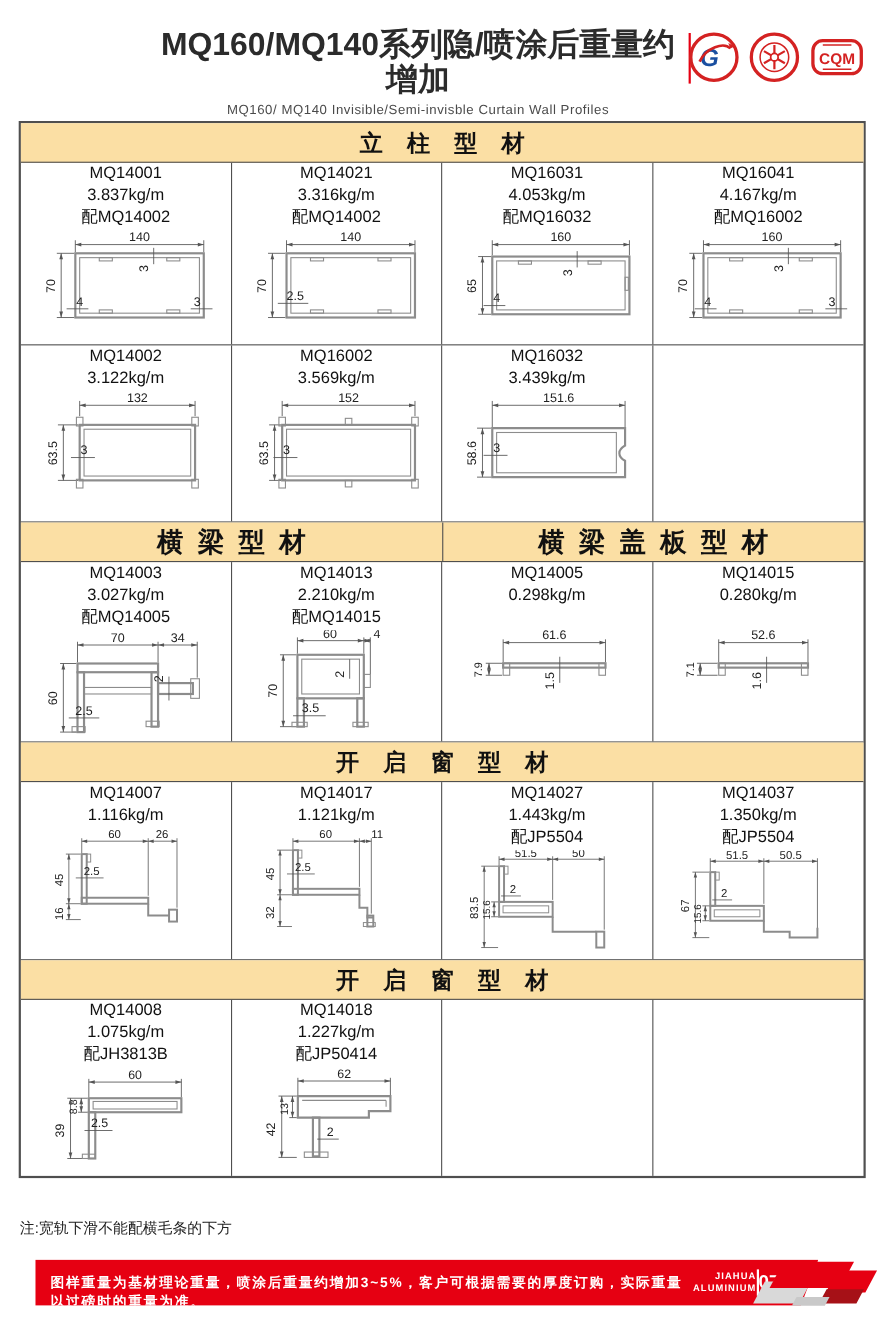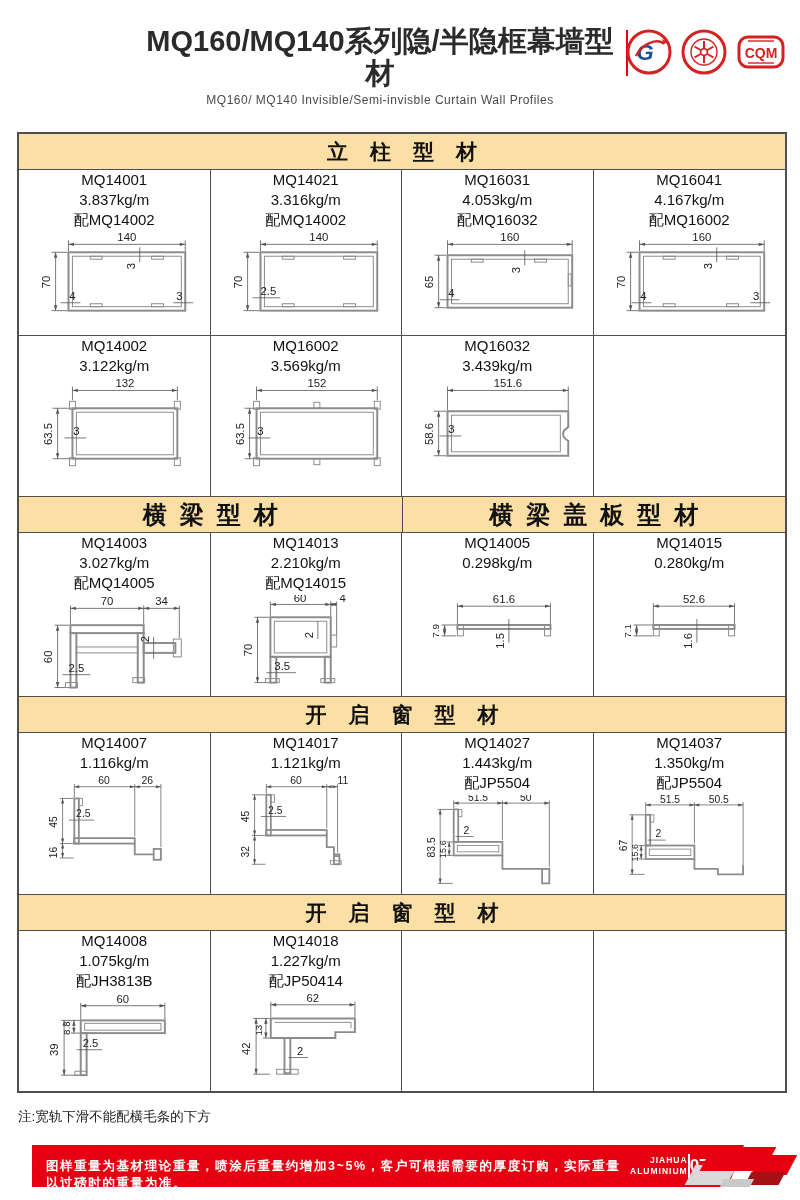--- a/index.html
+++ b/index.html
@@ -8,21 +8,21 @@
   
   .header{position:relative;height:106px;}
   .title-wrap{position:absolute;top:26px;left:140px;width:480px;text-align:center;}
   .title{font-size:29px;font-weight:bold;color:#2b2b2b;line-height:1.1;}
   .subtitle{font-size:12px;color:#4a4a4a;margin-top:3px;letter-spacing:.5px;}
   .hdr-divider{position:absolute;top:30px;right:172px;width:2px;height:46px;background:#e60012;}
   .logos{position:absolute;top:29px;right:14px;display:flex;gap:9px;align-items:center;}
   .logo{width:46px;height:46px;}
   .logo-cqm{width:50px;height:46px;}
   
-  .ptable{position:absolute;top:110px;left:17px;width:766px;border:2px solid #4f4f4f;background:#fff;margin-top:22px;}
+  .ptable{position:absolute;top:110px;left:17px;width:766px;border:2px solid #4f4f4f;background:#fff;}
   .band{background:#fbdfa4;border-bottom:1px solid #4f4f4f;height:35px;display:flex;
         align-items:center;justify-content:center;font-size:21px;font-weight:bold;color:#111;}
   .band span{letter-spacing:22px;margin-right:-22px;}
   .band-split{display:flex;background:#fbdfa4;border-bottom:1px solid #4f4f4f;height:35px;}
   .band-half{flex:1;display:flex;align-items:center;justify-content:center;
              font-size:24px;font-weight:bold;color:#111;}
   .band-half:first-child{border-right:1px solid #4f4f4f;}
   .band-half span{letter-spacing:13px;margin-right:-13px;}
   .body{display:grid;grid-template-columns:repeat(4,1fr);border-bottom:1px solid #4f4f4f;}
   .body:last-child{border-bottom:none;}
@@ -52,21 +52,21 @@
   .page-num{font-size:17px;font-weight:bold;}
   .sh{position:absolute;transform:skewX(-28deg);}
   .sh-red{background:#e60012;} .sh-lgray{background:#d9d9d9;}
   .sh-dred{background:#a61117;} .sh-gray{background:#c9c9c9;}
 </style>
 </head>
 <body>
 
 <div class="header">
   <div class="title-wrap">
-    <div class="title">MQ160/MQ140系列隐/半隐框幕墙型材</div>
+    <div class="title">MQ160/MQ140系列隐/喷涂后重量约增加</div>
     <div class="subtitle">MQ160/ MQ140  Invisible/Semi-invisble  Curtain  Wall  Profiles</div>
   </div>
   <div class="hdr-divider"></div>
   <div class="logos">
     <svg class="logo" viewBox="0 0 46 46">
       <circle cx="23" cy="23" r="21" fill="#fff" stroke="#d42222" stroke-width="3"></circle>
       <text x="19" y="31" font-size="22" font-weight="bold" font-style="italic" fill="#1a4fa0" font-family="Liberation Sans,sans-serif" text-anchor="middle">G</text>
       <path d="M10,27 C16,14 32,9 38,15" stroke="#d42222" stroke-width="2.4" fill="none"></path>
       <path d="M38,15 l-2,-5 6,3 z" fill="#d42222"></path>
     </svg>

